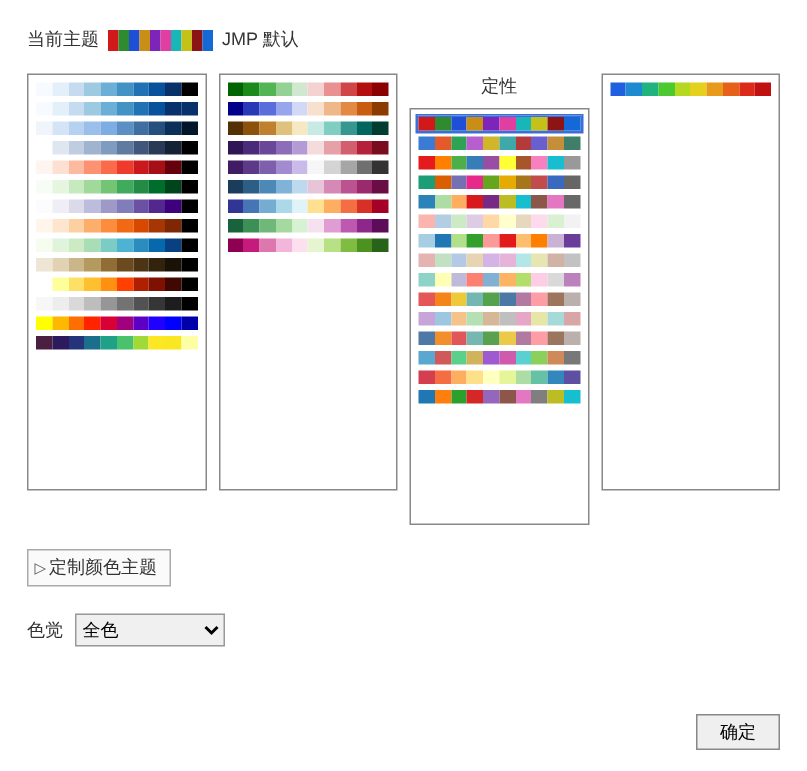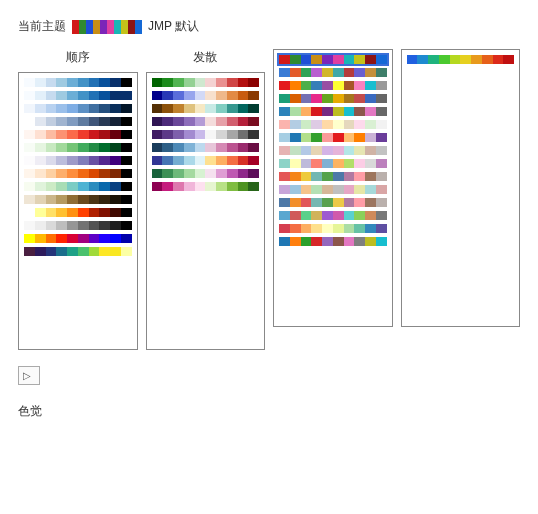--- a/index.html
+++ b/index.html
@@ -116,21 +116,20 @@
       <span style="background: rgb(24, 182, 182);"></span>
       <span style="background: rgb(196, 194, 26);"></span>
       <span style="background: rgb(140, 20, 20);"></span>
       <span style="background: rgb(21, 105, 214);"></span>
     </div>
   <span>JMP 默认</span>
 </div>
 
 <div class="columns">
     <div class="column">
-      <div class="col-title">顺序</div>
       <div class="panel">
         <div class="palette-row">
           <span style="background: rgb(247, 251, 255);"></span>
           <span style="background: rgb(227, 240, 250);"></span>
           <span style="background: rgb(198, 219, 239);"></span>
           <span style="background: rgb(158, 202, 225);"></span>
           <span style="background: rgb(107, 174, 214);"></span>
           <span style="background: rgb(66, 146, 198);"></span>
           <span style="background: rgb(33, 113, 181);"></span>
           <span style="background: rgb(8, 81, 156);"></span>
@@ -289,21 +288,20 @@
           <span style="background: rgb(31, 161, 135);"></span>
           <span style="background: rgb(74, 193, 109);"></span>
           <span style="background: rgb(160, 218, 57);"></span>
           <span style="background: rgb(253, 231, 37);"></span>
           <span style="background: rgb(249, 231, 33);"></span>
           <span style="background: rgb(252, 255, 164);"></span>
         </div>
       </div>
     </div>
     <div class="column">
-      <div class="col-title">发散</div>
       <div class="panel">
         <div class="palette-row">
           <span style="background: rgb(0, 100, 0);"></span>
           <span style="background: rgb(27, 138, 27);"></span>
           <span style="background: rgb(82, 180, 82);"></span>
           <span style="background: rgb(148, 209, 148);"></span>
           <span style="background: rgb(207, 232, 207);"></span>
           <span style="background: rgb(244, 210, 210);"></span>
           <span style="background: rgb(233, 144, 144);"></span>
           <span style="background: rgb(208, 69, 69);"></span>
@@ -402,20 +400,21 @@
           <span style="background: rgb(253, 224, 239);"></span>
           <span style="background: rgb(230, 245, 208);"></span>
           <span style="background: rgb(184, 225, 134);"></span>
           <span style="background: rgb(127, 188, 65);"></span>
           <span style="background: rgb(77, 146, 33);"></span>
           <span style="background: rgb(39, 100, 25);"></span>
         </div>
       </div>
     </div>
     <div class="column">
+      <div class="col-title">定性</div>
       <div class="panel">
         <div class="palette-row selected">
           <span style="background: rgb(209, 25, 25);"></span>
           <span style="background: rgb(48, 138, 48);"></span>
           <span style="background: rgb(31, 79, 214);"></span>
           <span style="background: rgb(201, 142, 21);"></span>
           <span style="background: rgb(124, 37, 184);"></span>
           <span style="background: rgb(224, 63, 161);"></span>
           <span style="background: rgb(24, 182, 182);"></span>
           <span style="background: rgb(196, 194, 26);"></span>
@@ -605,23 +604,28 @@
           <span style="background: rgb(230, 96, 26);"></span>
           <span style="background: rgb(220, 42, 26);"></span>
           <span style="background: rgb(192, 16, 16);"></span>
         </div>
       </div>
     </div>
   </div>
 
 <div class="disclosure">
   <span class="tri">▷</span>
+  <span>定制颜色主题</span>
 </div>
 
 <div class="dropdown-row">
   <span>色觉</span>
+  <select>
+    <option>全色</option>
+  </select>
 </div>
 
 <div class="footer">
+  <button>确定</button>
 </div>
 
 
 
 
 </body></html>

